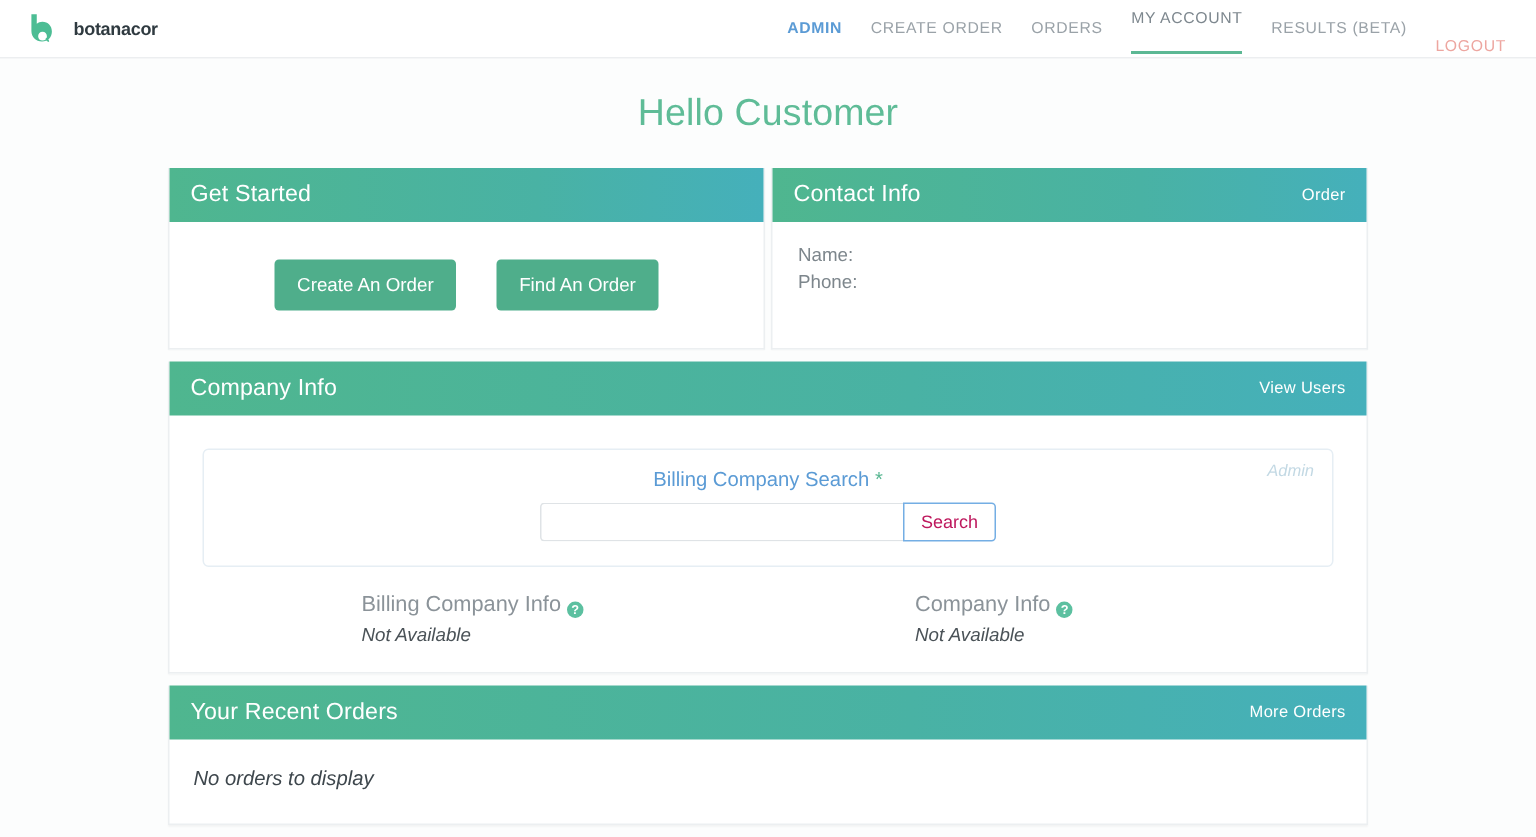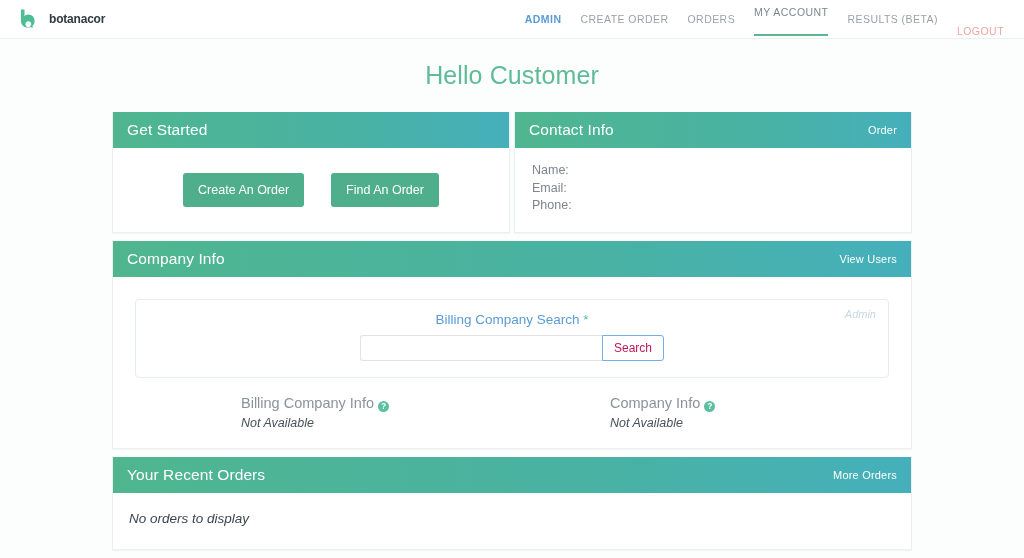--- a/index.html
+++ b/index.html
@@ -288,21 +288,20 @@
       </div>
     </div>
 
     <div class="card col-right">
       <div class="card-head">
         <span class="card-head-title">Contact Info</span>
         <a class="card-head-action" href="#">Order</a>
       </div>
       <div class="contact-body">
         <div class="contact-line">Name:</div>
-        <div class="contact-line">Email:</div>
         <div class="contact-line">Phone:</div>
       </div>
     </div>
 
   </div>
 
   <div class="card">
     <div class="card-head">
       <span class="card-head-title">Company Info</span>
       <a class="card-head-action" href="#">View Users</a>

